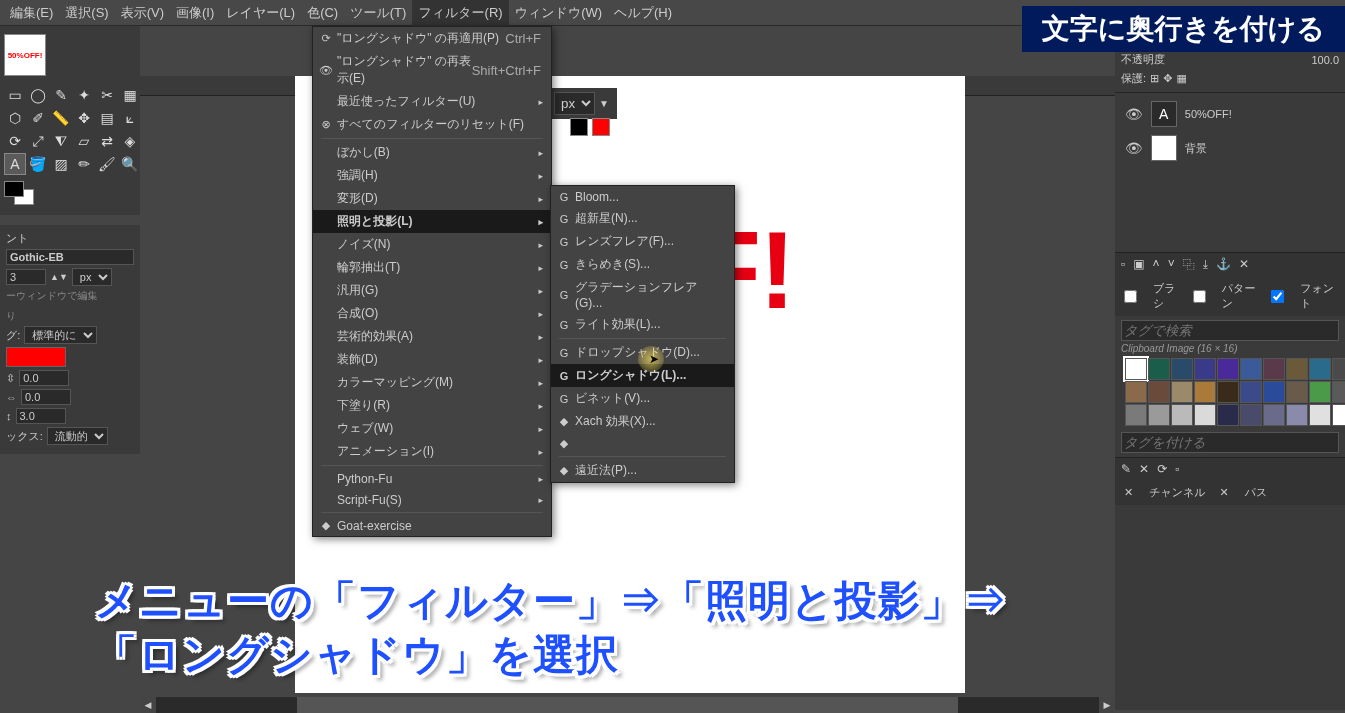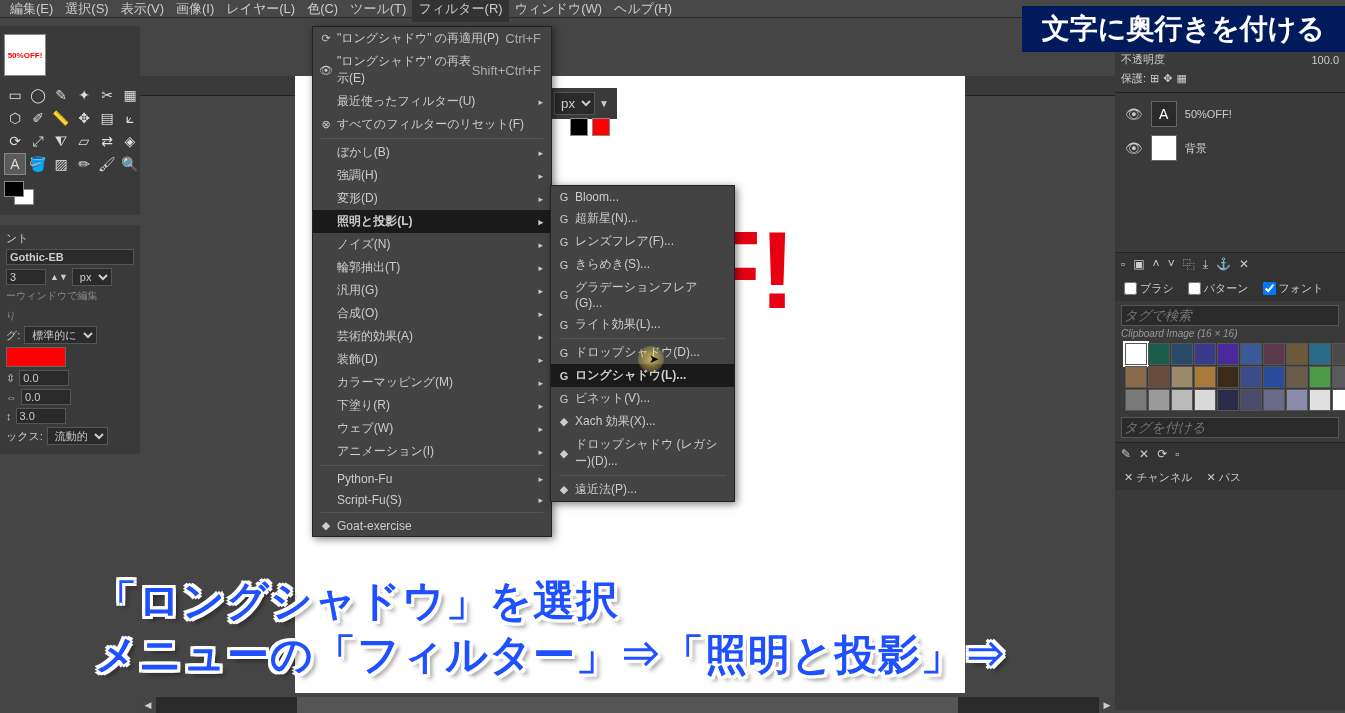--- a/index.html
+++ b/index.html
@@ -1,18 +1,18 @@
 <!DOCTYPE html>
 <html><head>
 <meta charset="utf-8">
 <style>
 * { margin: 0; padding: 0; box-sizing: border-box; font-family: sans-serif; }
 body { background: #454545; color: #ccc; width: 1345px; height: 713px; overflow: hidden; position: relative; font-size: 12px; }
 
-.menubar { height: 18px; background: #484848; display: flex; align-items: center; padding: 0 4px; border-bottom: 1px solid #2a2a2a; }
+.menubar { height: 26px; background: #484848; display: flex; align-items: center; padding: 0 4px; border-bottom: 1px solid #2a2a2a; }
 .menubar-item { padding: 4px 6px; cursor: pointer; font-size: 13px; }
 .menubar-item.active { background: #333; }
 
 .thumbnail-bar { height: 50px; background: #3a3a3a; padding: 4px; display: flex; align-items: center; }
 .thumbnail { width: 42px; height: 42px; background: white; border: 1px solid #888; display: flex; align-items: center; justify-content: center; font-size: 8px; color: red; font-weight: bold; }
 
 .toolbox { position: absolute; left: 0; top: 26px; width: 140px; background: #3a3a3a; padding: 4px; }
 .tool-grid { display: grid; grid-template-columns: repeat(6, 22px); gap: 1px; }
 .tool { width: 22px; height: 22px; display: flex; align-items: center; justify-content: center; font-size: 14px; color: #ddd; cursor: pointer; }
 .tool.active { background: #5a5a5a; border: 1px solid #888; }
@@ -52,21 +52,21 @@
 
 .right-panel { position: absolute; right: 0; top: 26px; width: 230px; bottom: 3px; background: #3a3a3a; }
 .panel-section { border-bottom: 1px solid #222; padding: 4px 6px; font-size: 11px; }
 .panel-row { display: flex; align-items: center; gap: 4px; padding: 2px 0; }
 .panel-row select { background: #2a2a2a; color: #ccc; border: 1px solid #555; flex: 1; font-size: 11px; }
 .layer-item { display: flex; align-items: center; gap: 8px; padding: 4px; }
 .layer-thumb { width: 26px; height: 26px; background: #fff; border: 1px solid #666; display: flex; align-items: center; justify-content: center; font-size: 14px; }
 .layer-thumb.text { background: #2a2a2a; color: #fff; }
 .eye { font-size: 14px; }
 .tab-row { display: flex; gap: 2px; padding: 3px; background: #333; }
-.tab { padding: 2px 6px; font-size: 11px; display: flex; align-items: center; gap: 3px; }
+.tab { padding: 2px 6px; font-size: 11px; display: flex; align-items: center; gap: 16px; }
 .tab input { margin: 0; }
 .pattern-grid { display: grid; grid-template-columns: repeat(10, 22px); gap: 1px; padding: 4px; }
 .pattern-cell { width: 22px; height: 22px; border: 1px solid #555; }
 .panel-icons { display: flex; gap: 8px; padding: 4px 6px; background: #333; font-size: 12px; }
 
 .title-banner { position: absolute; right: 0; top: 6px; background: #001a5c; color: white; font-weight: bold; font-size: 28px; padding: 4px 20px; z-index: 300; }
 
 .instruction { position: absolute; left: 95px; bottom: 30px; font-size: 42px; font-weight: 900; color: #1e50ff; text-shadow: 3px 3px 0 #fff, -3px -3px 0 #fff, 3px -3px 0 #fff, -3px 3px 0 #fff, 0 3px 0 #fff, 3px 0 0 #fff, -3px 0 0 #fff, 0 -3px 0 #fff, 5px 5px 4px rgba(0,0,0,0.4); line-height: 1.3; z-index: 250; letter-spacing: 1px; }
 
 .scrollbar-h { position: absolute; bottom: 0; left: 140px; right: 230px; height: 16px; background: #333; display: flex; }
@@ -317,21 +317,20 @@
   <div class="menu-item">
       <span class="menu-icon">G</span>
       <span>ビネット(V)...</span>
     </div>
   <div class="menu-item">
       <span class="menu-icon">◆</span>
       <span>Xach 効果(X)...</span>
     </div>
   <div class="menu-item">
       <span class="menu-icon">◆</span>
-      <span>ドロップシャドウ (レガシー)(D)...</span>
     </div>
   <div class="menu-sep"></div>
   <div class="menu-item">
       <span class="menu-icon">◆</span>
       <span>遠近法(P)...</span>
     </div>
 </div>
 
 <div class="cursor-glow"></div>
 <div class="cursor-arrow">➤</div>
@@ -433,22 +432,22 @@
     <span>⟳</span>
     <span>▫</span>
   </div>
   <div class="tab-row">
     <div class="tab">✕ <span>チャンネル</span></div>
     <div class="tab">✕ <span>パス</span></div>
   </div>
 </div>
 
 <div class="instruction">
+  <div>メニューの「フィルター」⇒「照明と投影」⇒</div>
   <div>「ロングシャドウ」を選択</div>
-  <div>メニューの「フィルター」⇒「照明と投影」⇒</div>
 </div>
 
 <div class="scrollbar-h">
   <div class="sb-arrow">◀</div>
   <div class="sb-track">
       <div class="sb-thumb" style="left:15%;width:70%"></div>
     </div>
   <div class="sb-arrow">▶</div>
 </div>
 

